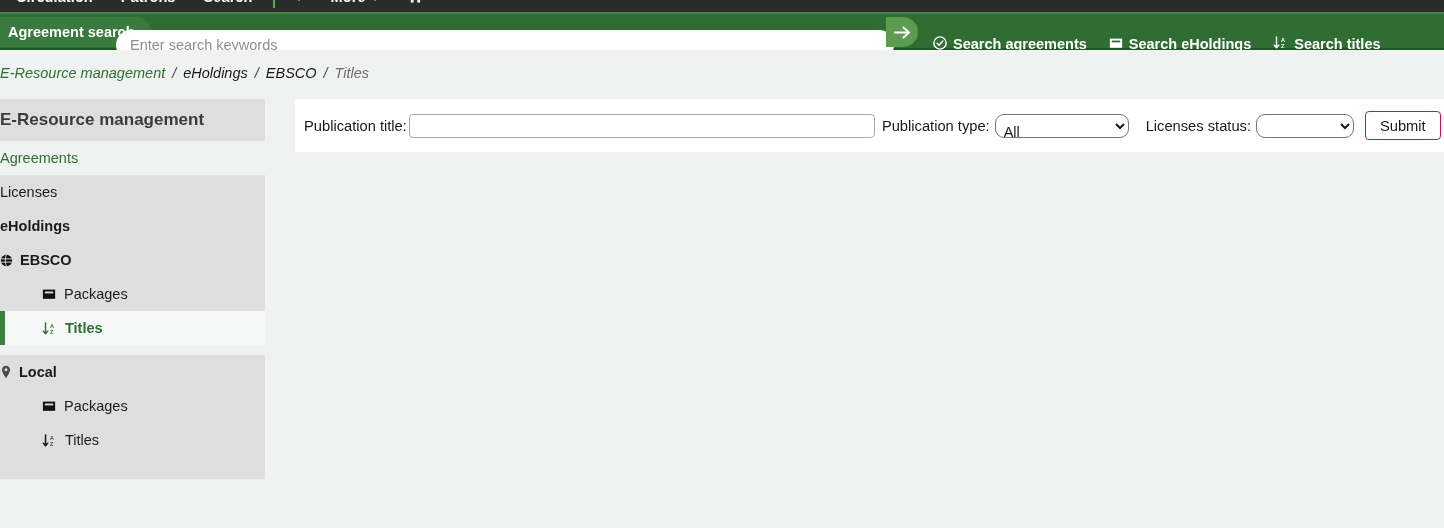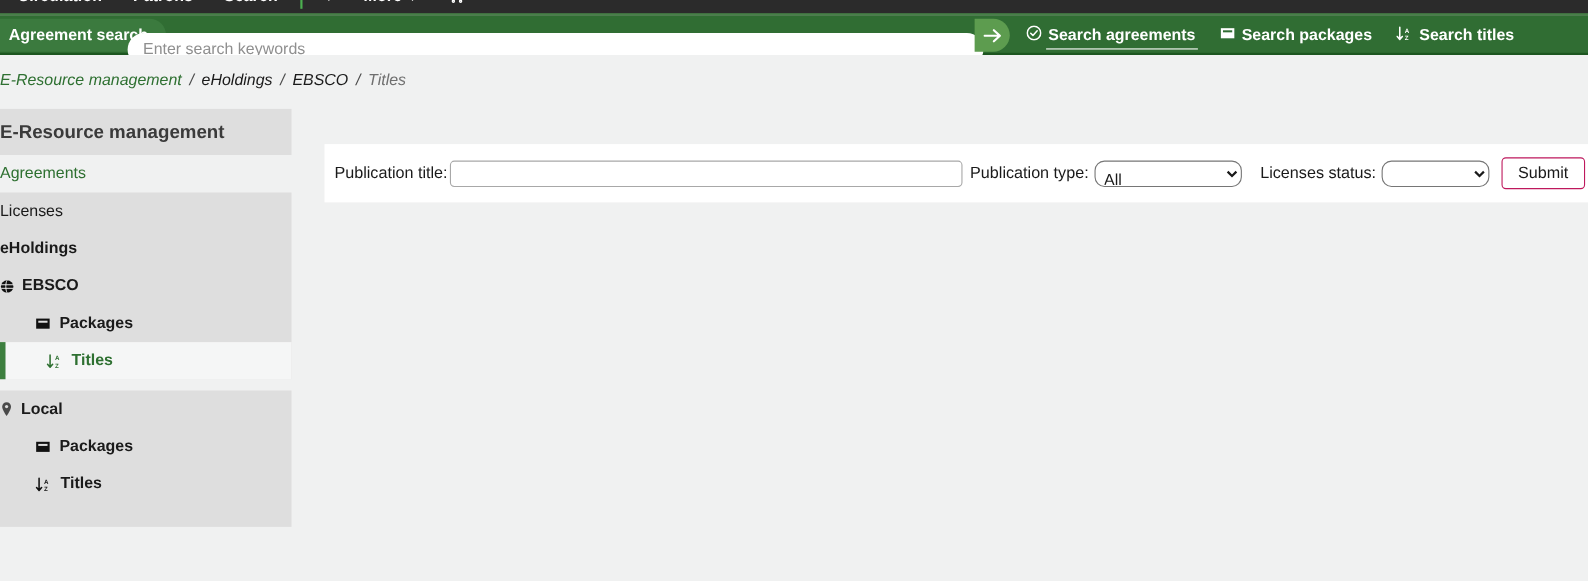--- a/index.html
+++ b/index.html
@@ -81,21 +81,21 @@
     position: absolute; left: 886px; top: 3px;
     width: 32px; height: 30px;
     background: #5d9c4f;
     border-radius: 0 15px 15px 0;
     display: flex; align-items: center; justify-content: center;
     border: 0; cursor: pointer;
   }
   .search-go svg { display: block; }
 
   .search-tabs {
-    position: absolute; left: 922px; top: 0;
+    position: absolute; left: 922px; top: 12px;
     height: 36px;
     display: flex; align-items: flex-start; gap: 0;
   }
   .search-tab {
     color: #ffffff;
     font-size: 14.5px; font-weight: bold;
     display: flex; align-items: center; gap: 6px;
     padding: 0 11px;
     white-space: nowrap;
     height: 36px;
@@ -144,37 +144,37 @@
     font-size: 14.5px;
     color: #1a1a1a;
     padding: 9px 0 9px 0;
     display: flex; align-items: center;
     cursor: pointer;
     white-space: nowrap;
   }
   .sb-item.agreements { color: #2e7031; background: #f0f1f1; padding-left: 0; margin-left: -9px; padding-left: 9px; }
   .sb-item.lvl0 { padding-left: 0; margin-left: -9px; padding-left: 9px; }
   .sb-item.lvl1 { padding-left: 0; margin-left: -9px; padding-left: 9px; font-weight: bold; gap: 7px; }
-  .sb-item.lvl2 { padding-left: 32px; gap: 8px; font-weight: bold; }
+  .sb-item.lvl2 { padding-left: 42px; gap: 8px; }
   .sb-item.bold { font-weight: bold; }
   .sb-item.active {
     background: #f5f6f6;
     color: #2e7031;
     font-weight: bold;
     border-left: 5px solid #3d7f3f;
     padding-left: 37px;
   }
   .sb-icon { display: inline-flex; align-items: center; justify-content: center; flex: 0 0 auto; }
 
   
   .main-card {
     position: absolute; top: 99px; left: 295px;
     width: 1149px; height: 53px;
     background: #ffffff;
-    display: flex;  margin-top: 32px;
+    display: flex; 
   }
   .form-row {
     display: flex; align-items: center;
     gap: 0;
     padding-left: 9px;
   }
   .form-label {
     font-size: 14.7px; color: #1a1a1a;
     white-space: nowrap;
     margin-right: 2px;
@@ -274,21 +274,21 @@
       <span class="lbl">Search agreements</span>
     </div>
 
     <div class="search-tab">
       <span>
         <svg width="14" height="14" viewBox="0 0 16 16">
             <rect x="1" y="3" width="14" height="10.5" fill="#fff"></rect>
             <rect x="3.2" y="5.2" width="9.6" height="2.1" fill="#306d33"></rect>
           </svg>
       </span>
-      <span class="lbl">Search packages</span>
+      <span class="lbl">Search eHoldings</span>
     </div>
 
     <div class="search-tab">
       <span>
         <svg width="15" height="15" viewBox="0 0 17 16">
             <path d="M4 1.6v12.4M4 14l-2.6-3M4 14l2.6-3" stroke="#fff" stroke-width="1.6" fill="none" stroke-linecap="round" stroke-linejoin="round"></path>
             <text x="9" y="7" font-family="Liberation Sans" font-size="6.4" fill="#fff">A</text>
             <text x="9" y="14.4" font-family="Liberation Sans" font-size="6.4" fill="#fff">Z</text>
           </svg>
       </span>

